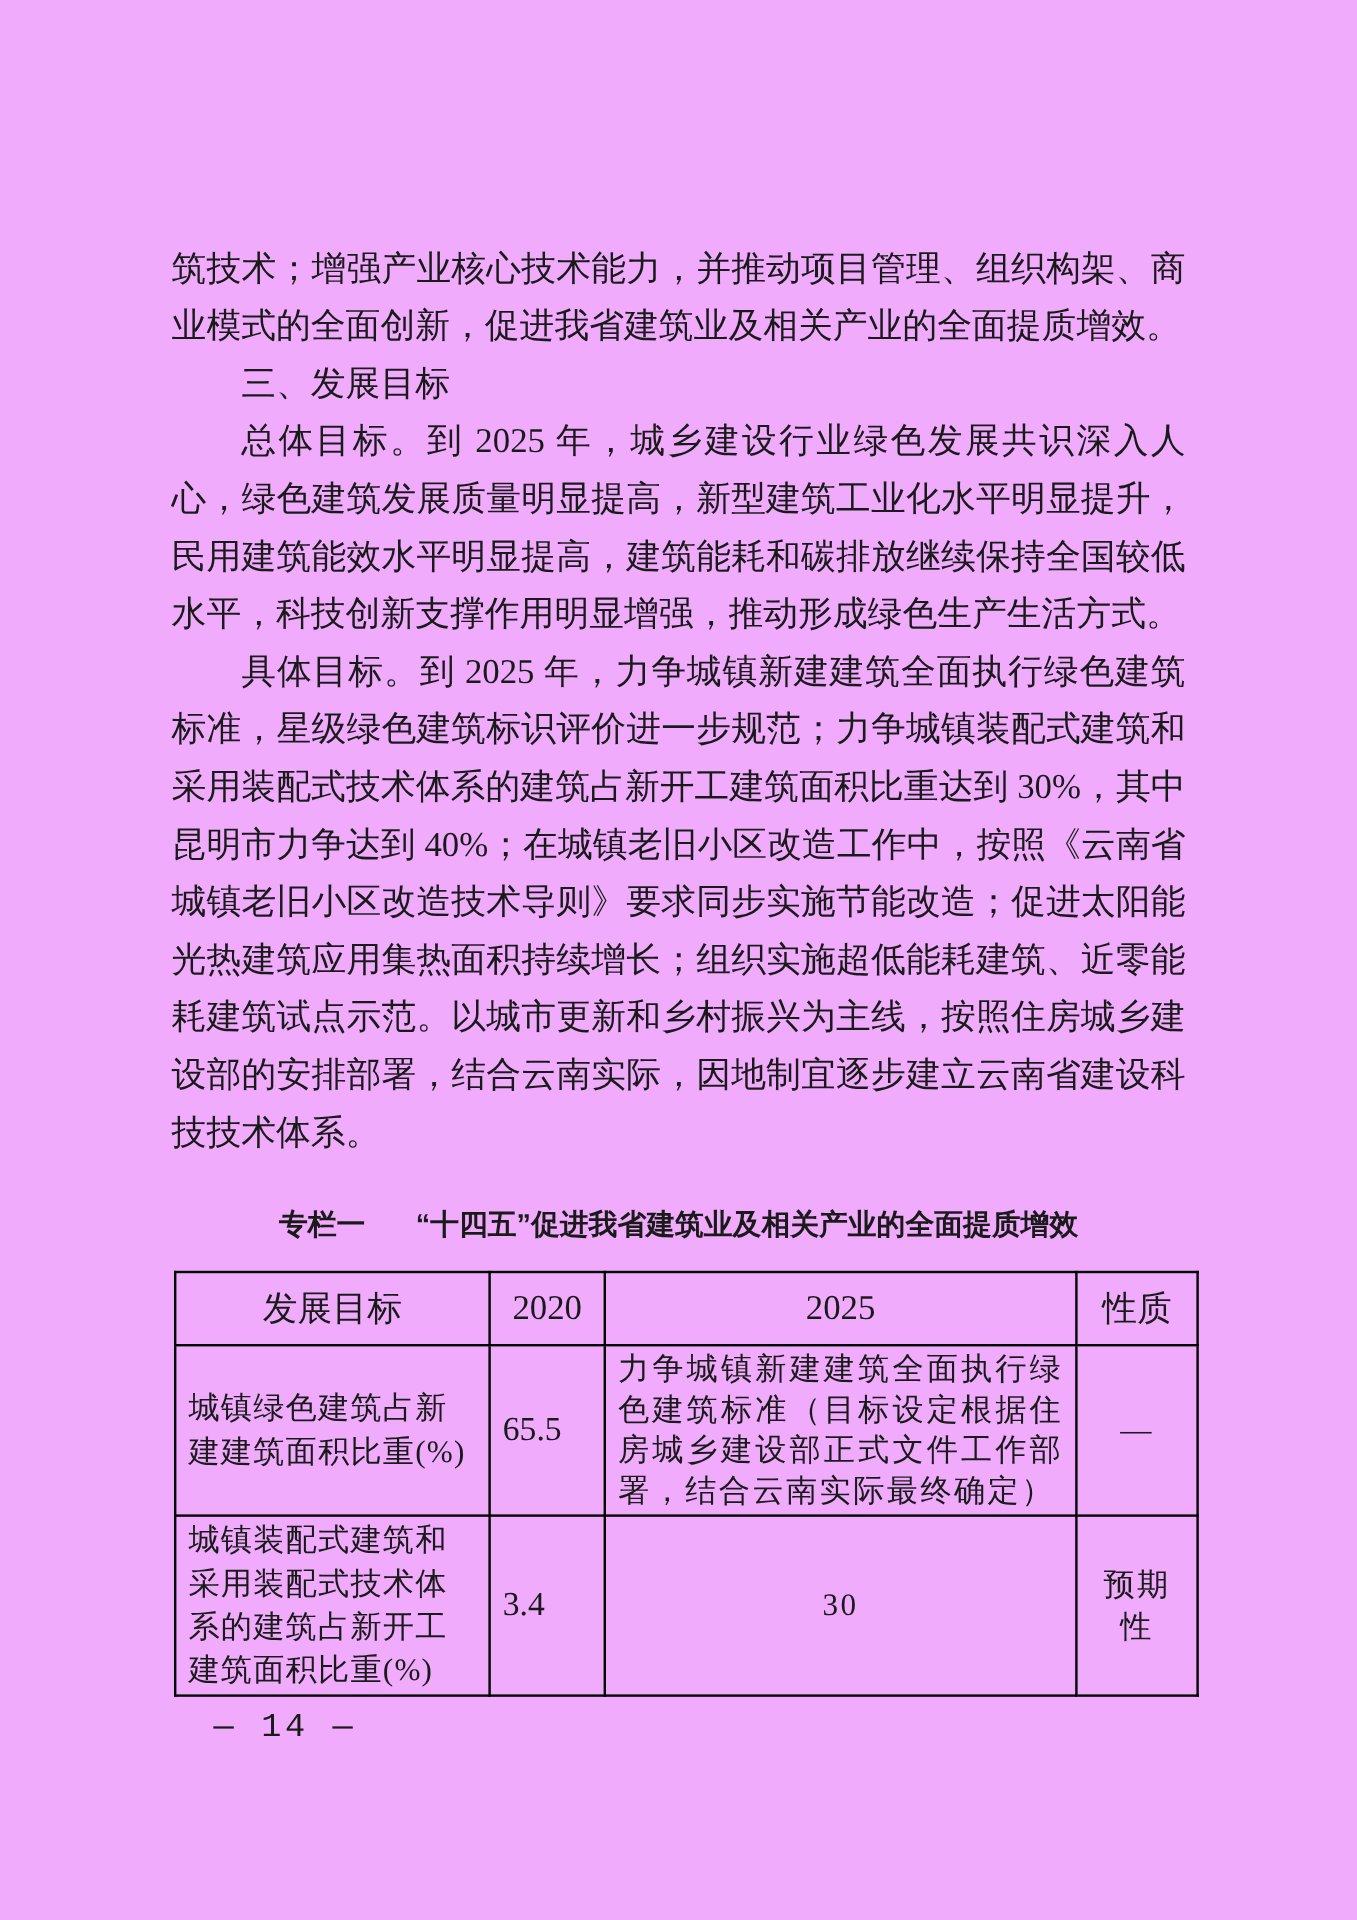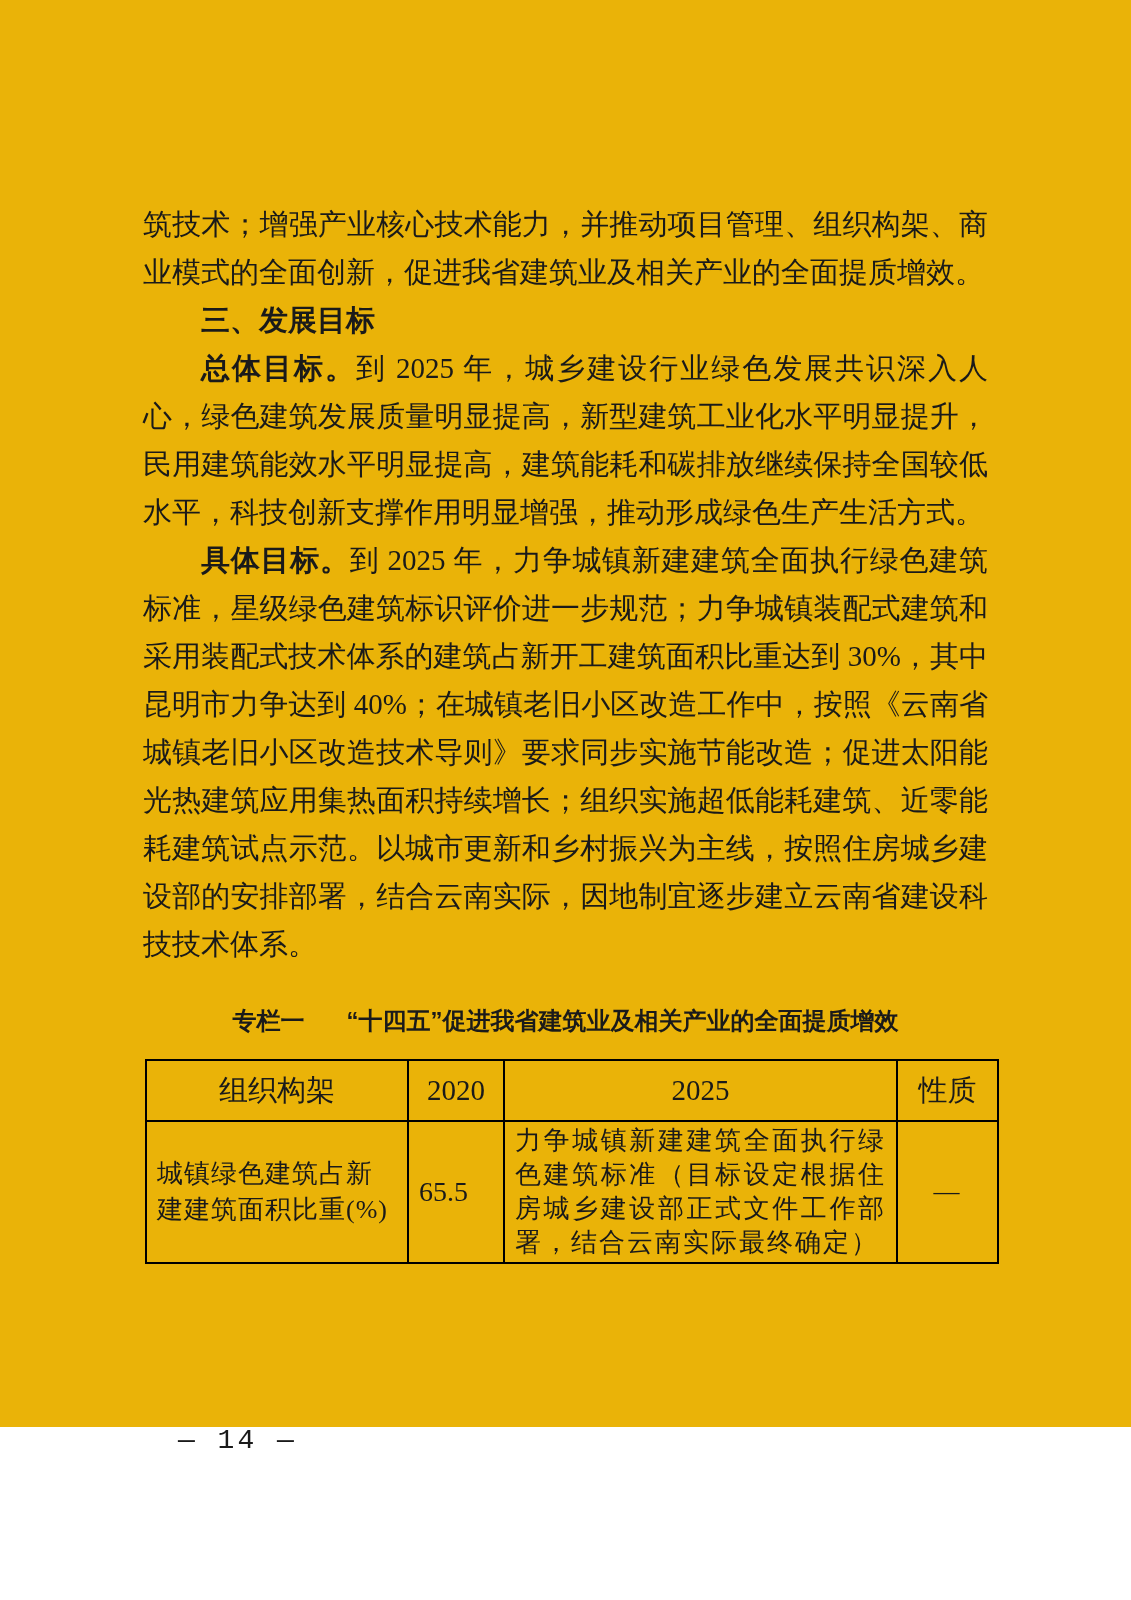--- a/index.html
+++ b/index.html
@@ -4,34 +4,34 @@
 <style>
   html, body { margin: 0; padding: 0; }
   body {
     width: 1131px; height: 1600px;
     background: #ffffff;
     font-family: "Liberation Serif", "DejaVu Serif", serif;
     color: #1a1a1a;
     position: relative;
     overflow: hidden;
   }
-  .page { position: absolute; inset: 0; width: 1131px; height: 1427px; background: #eab308; }
+  .page { position: absolute; inset: 0; width: 1131px; height: 1600px; background: #f0abfc; }
 
   
   .bodytext {
     position: absolute;
     left: 143px; top: 200px; width: 845px;
     font-size: 29px; line-height: 48px;
     text-align: justify;
   }
   .bodytext p { margin: 0; }
   .indent { text-indent: 2em; }
   .heading, .lead {
     font-family: "Liberation Sans", "DejaVu Sans", sans-serif;
-    font-weight: 700;
+    font-weight: 400;
   }
 
   
   .caption {
     position: absolute; left: 143px; top: 1004px; width: 845px;
     display: flex; justify-content: center; gap: 42px;
     font-family: "Liberation Sans", "DejaVu Sans", sans-serif;
     font-weight: 700; font-size: 24px; line-height: 34px;
     white-space: nowrap;
   }
@@ -86,31 +86,37 @@
 
   <table class="goals">
     <colgroup>
       <col style="width:262px">
       <col style="width:96px">
       <col style="width:393px">
       <col style="width:101px">
     </colgroup>
     <thead>
       <tr class="hrow">
-        <th class="hz">组织构架</th>
+        <th class="hz">发展目标</th>
         <th class="hnum">2020</th>
         <th class="hnum">2025</th>
         <th class="hz">性质</th>
       </tr>
     </thead>
     <tbody>
       <tr class="r1">
         <td class="cind">城镇绿色建筑占新建建筑面积比重(%)</td>
         <td class="cnum">65.5</td>
         <td class="cjust">力争城镇新建建筑全面执行绿色建筑标准（目标设定根据住房城乡建设部正式文件工作部署，结合云南实际最终确定）</td>
         <td class="ccenter">—</td>
       </tr>
+      <tr class="r2">
+        <td class="cind">城镇装配式建筑和采用装配式技术体系的建筑占新开工建筑面积比重(%)</td>
+        <td class="cnum">3.4</td>
+        <td class="ccenter">30</td>
+        <td class="ccenter">预期性</td>
+      </tr>
     </tbody>
   </table>
 
   <div class="pagenum">— 14 —</div>
 
 </div>
 
 </body></html>

